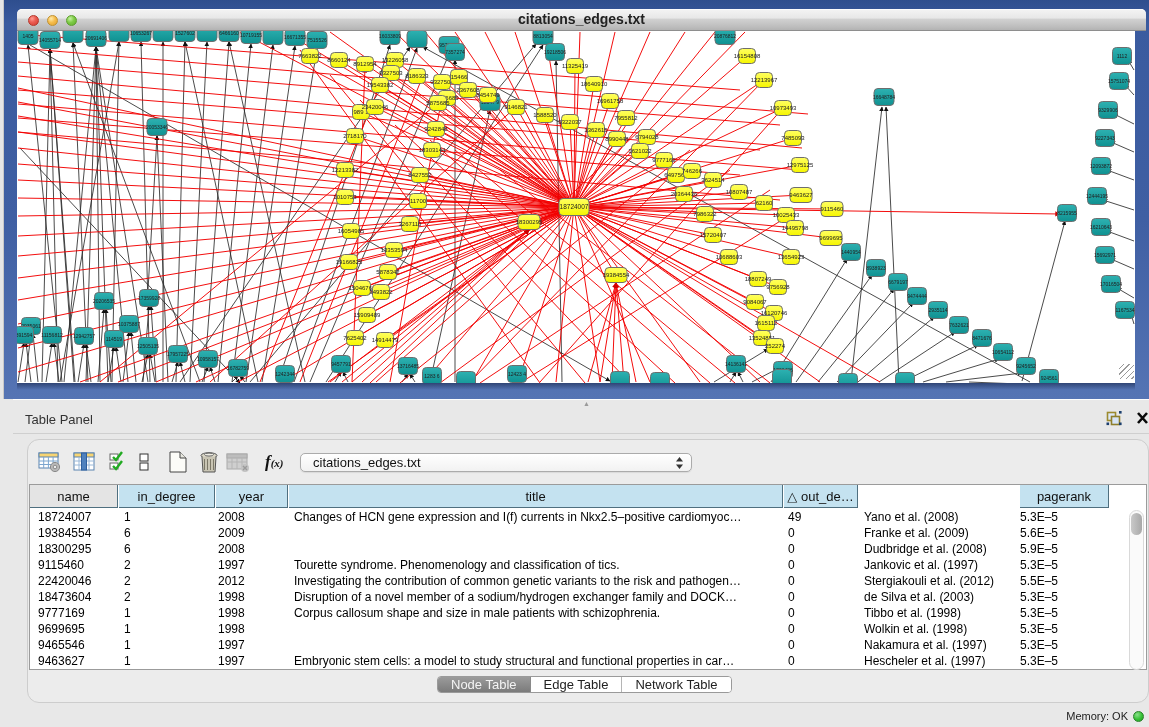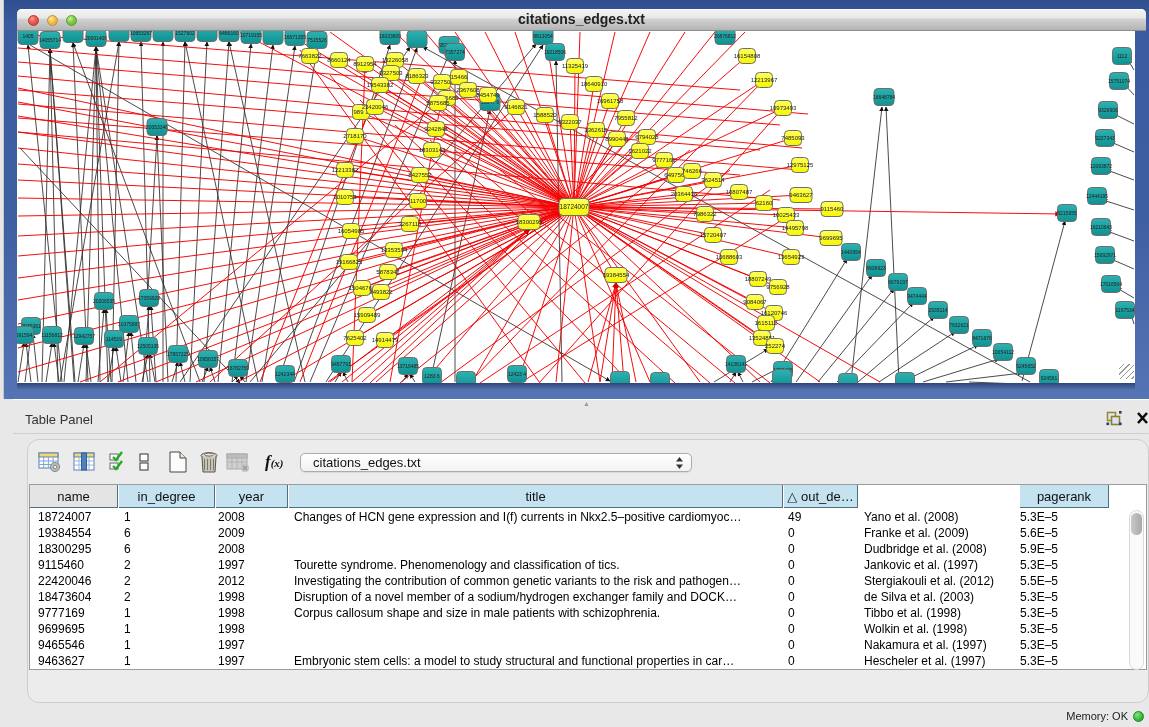--- a/index.html
+++ b/index.html
@@ -801,16 +801,21 @@
               <div class="td" style="left:264px;width:488px">Embryonic stem cells: a model to study structural and functional properties in car…</div>
               <div class="td" style="left:758px;width:70px">0</div>
               <div class="td" style="left:834px;width:154px">Hescheler et al. (1997)</div>
               <div class="td" style="left:990px;width:86px">5.3E–5</div>
             </div>
           </div>
         <div id="vscroll">
             <div id="vthumb"></div>
           </div>
       </div>
+      <div id="tabs">
+        <div class="tab sel">Node Table</div>
+          <div class="tab">Edge Table</div>
+          <div class="tab">Network Table</div>
+      </div>
     </div>
     <div id="status">Memory: OK<span id="memdot"></span></div>
   </div>
 </div>
 
 </body></html>

